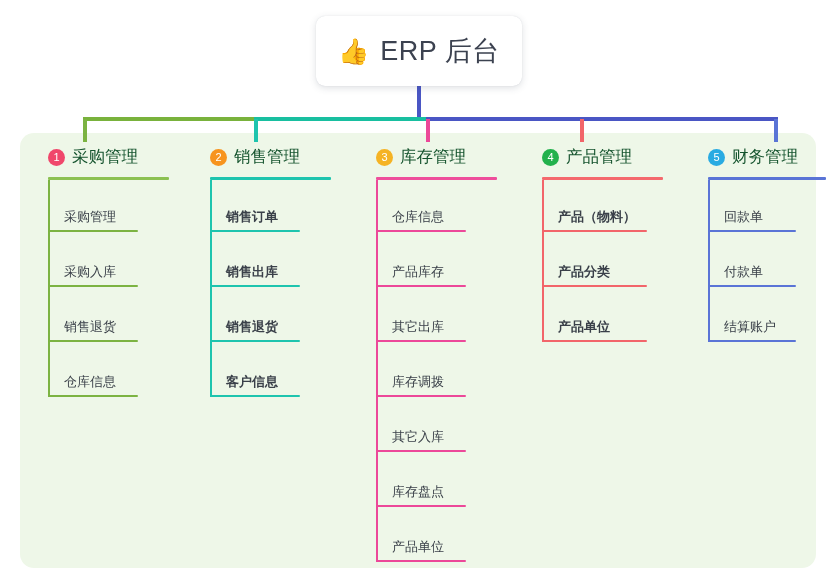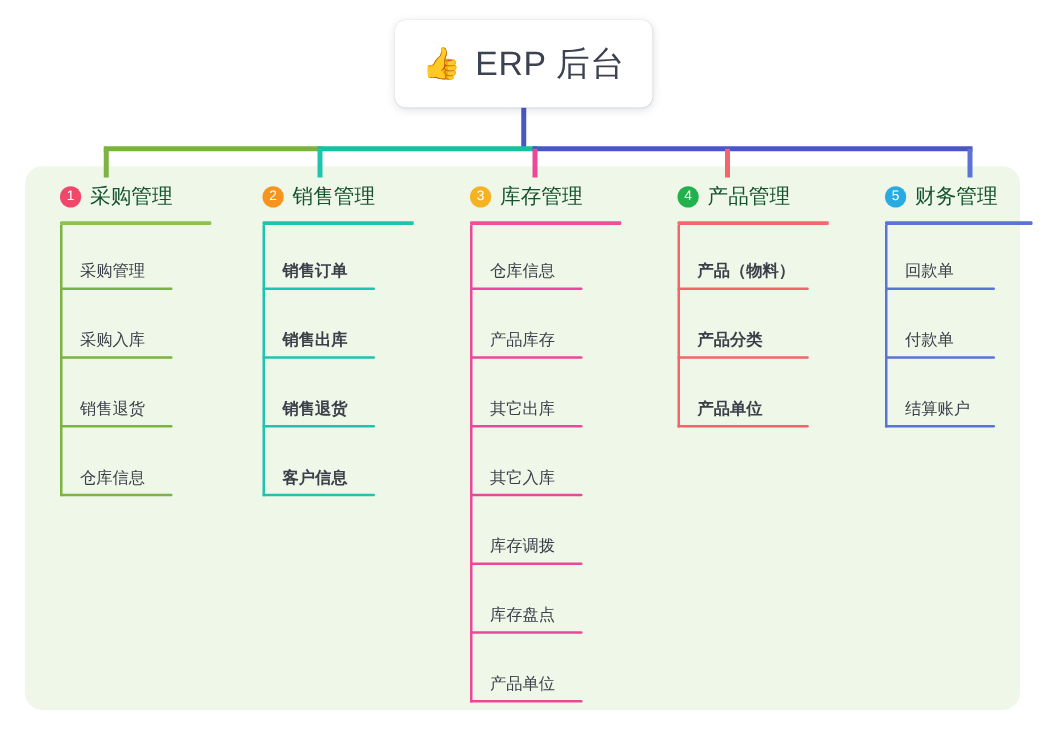--- a/index.html
+++ b/index.html
@@ -232,25 +232,25 @@
           </div>
           <div class="item">
             <span class="item-label">产品库存</span>
             <div class="item-rule" style="background: rgb(236, 72, 153); width: 90px;"></div>
           </div>
           <div class="item">
             <span class="item-label">其它出库</span>
             <div class="item-rule" style="background: rgb(236, 72, 153); width: 90px;"></div>
           </div>
           <div class="item">
+            <span class="item-label">库存调拨</span>
+            <div class="item-rule" style="background: rgb(236, 72, 153); width: 90px;"></div>
+          </div>
+          <div class="item">
             <span class="item-label">其它入库</span>
-            <div class="item-rule" style="background: rgb(236, 72, 153); width: 90px;"></div>
-          </div>
-          <div class="item">
-            <span class="item-label">库存调拨</span>
             <div class="item-rule" style="background: rgb(236, 72, 153); width: 90px;"></div>
           </div>
           <div class="item">
             <span class="item-label">库存盘点</span>
             <div class="item-rule" style="background: rgb(236, 72, 153); width: 90px;"></div>
           </div>
           <div class="item">
             <span class="item-label">产品单位</span>
             <div class="item-rule" style="background: rgb(236, 72, 153); width: 90px;"></div>
           </div>

